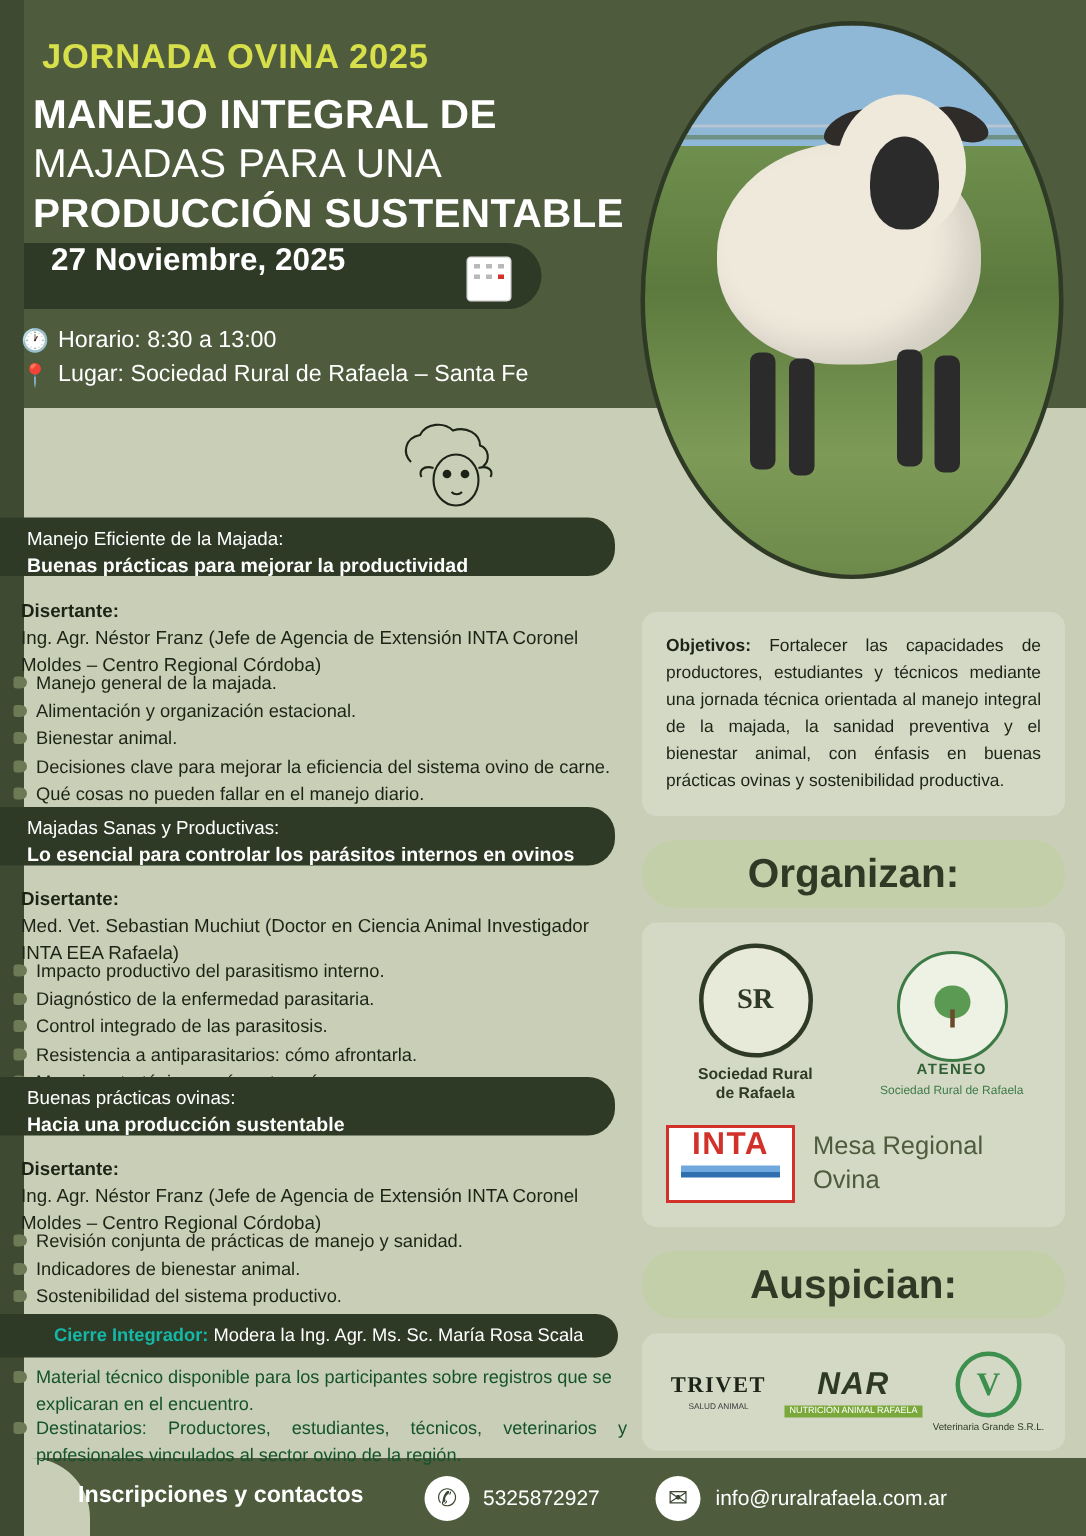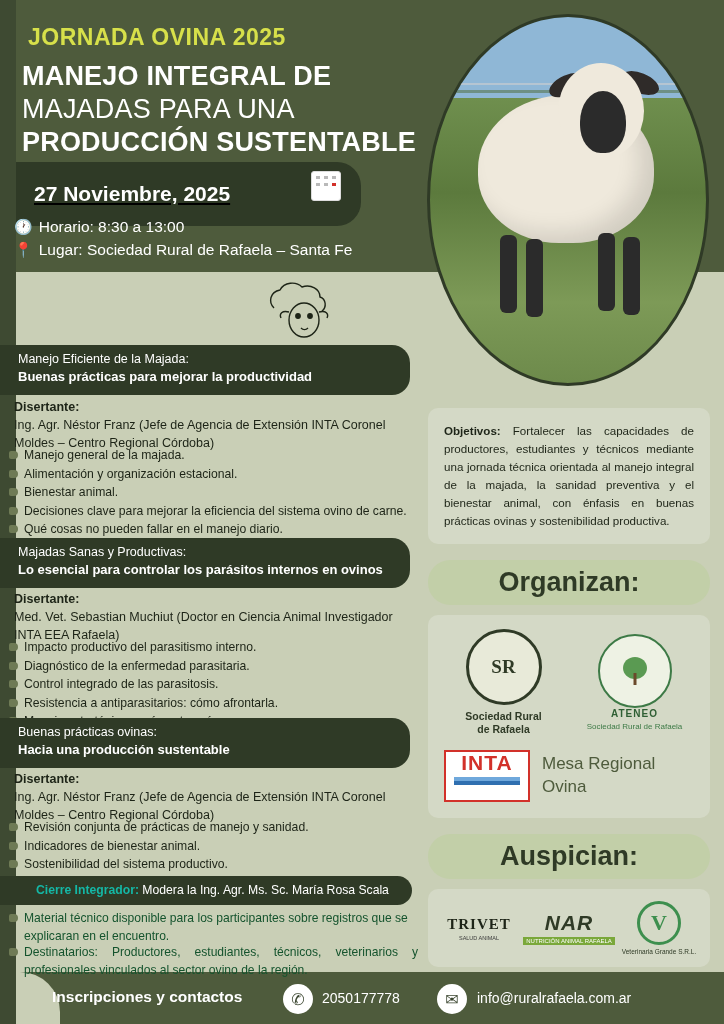--- a/index.html
+++ b/index.html
@@ -52,24 +52,24 @@
     position: absolute; left: 22px; top: 60px;
     width: 400px;
     font-size: 27px; line-height: 1.23;
     color: #ffffff; font-weight: bold;
     letter-spacing: 0.2px;
   }
   .title .thin { font-weight: normal; }
 
   .date-pill {
     position: absolute; left: 16px; top: 162px;
-    width: 345px; height: 64px;
+    width: 345px; height: 44px;
     background: #2f3a26;
     border-radius: 0 24px 24px 0;
-    display: flex; align-items: center; text-decoration: underline;
+    display: flex; align-items: flex-start;
   }
   .date-pill .dtext {
     color: #ffffff; font-size: 21px; font-weight: bold;
     margin-left: 18px;
   }
   .cal-icon {
     position: absolute; right: 20px; top: 9px;
     width: 30px; height: 30px; background: #fff;
     border-radius: 3px; border: 1px solid #ddd;
   }
@@ -144,21 +144,21 @@
   .sheep-doodle {
     position: absolute; left: 252px; top: 278px; width: 110px; height: 66px;
   }
 
   
   .bar {
     position: absolute; left: 0;
     background: #2f3a26;
     border-radius: 0 18px 18px 0;
     color: #ffffff;
-    padding: 7px 20px 11px 18px;
+    padding: 7px 20px 0 18px;
     width: 410px;
   }
   .bar .b1 { font-size: 12.5px; }
   .bar .b2 { font-size: 13px; font-weight: bold; margin-top: 3px; }
 
   .disertante {
     position: absolute; left: 14px;
     font-size: 12.5px; font-weight: bold; color: #1d2417;
   }
   .dname {
@@ -471,17 +471,17 @@
       </div>
       <div class="vet">
         <div class="circ">V</div>
         <div class="sb">Veterinaria Grande S.R.L.</div>
       </div>
     </div>
   </div>
 
   <div class="footer-text">Inscripciones  y  contactos</div>
   <div class="f-ico f-phone">✆</div>
-  <div class="f-val f-phone-val">2050177778</div>
+  <div class="f-val f-phone-val">5325872927</div>
   <div class="f-ico f-mail">✉</div>
   <div class="f-val f-mail-val">info@ruralrafaela.com.ar</div>
 
 </div>
 
 </body></html>

